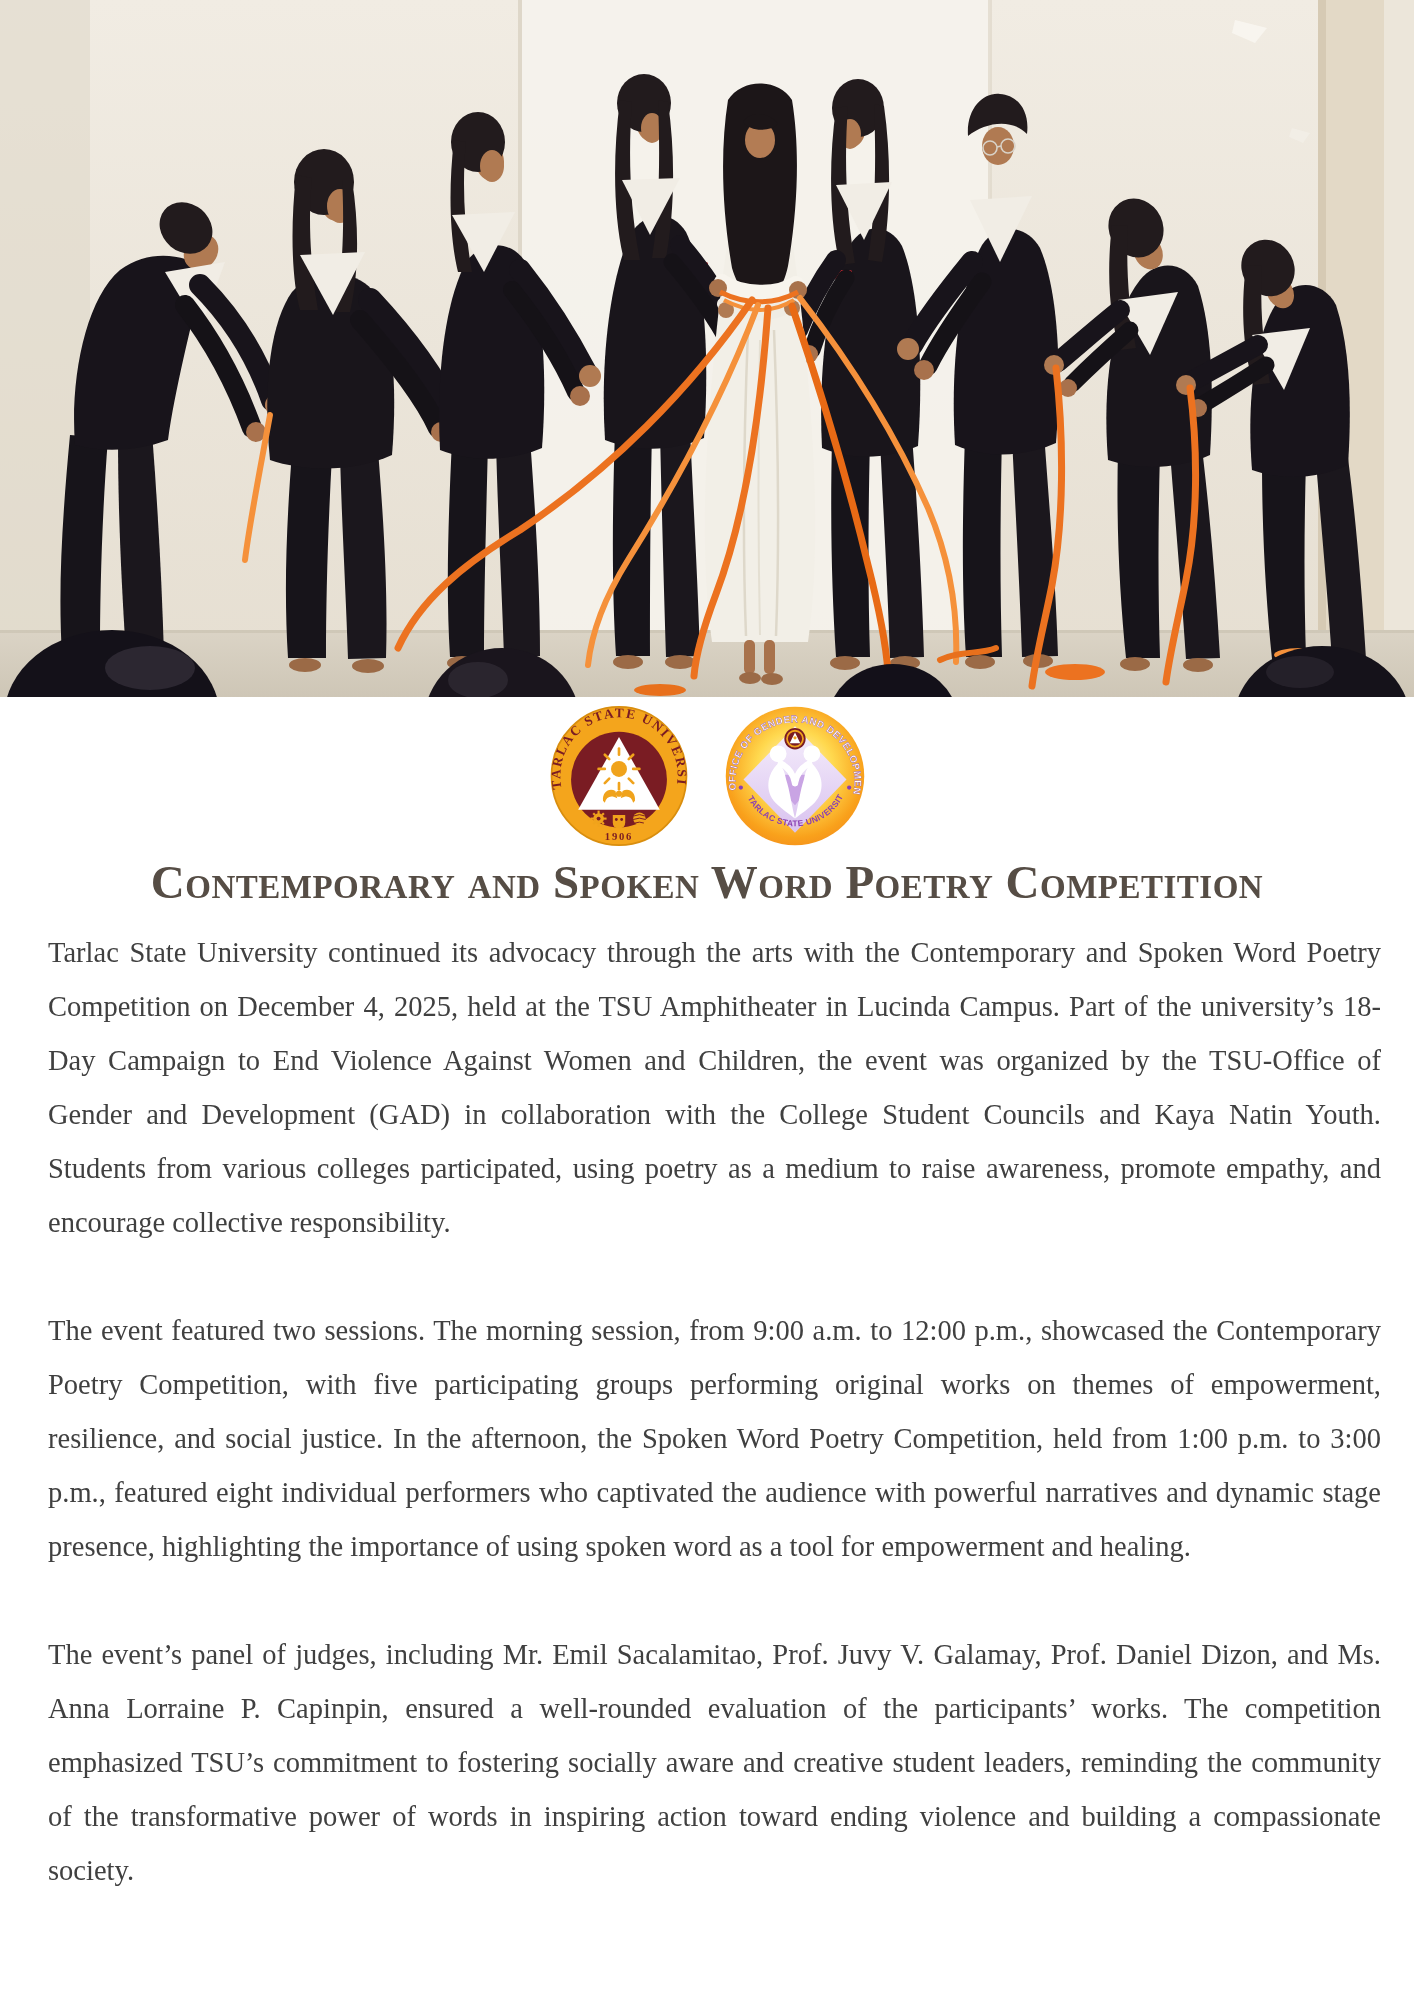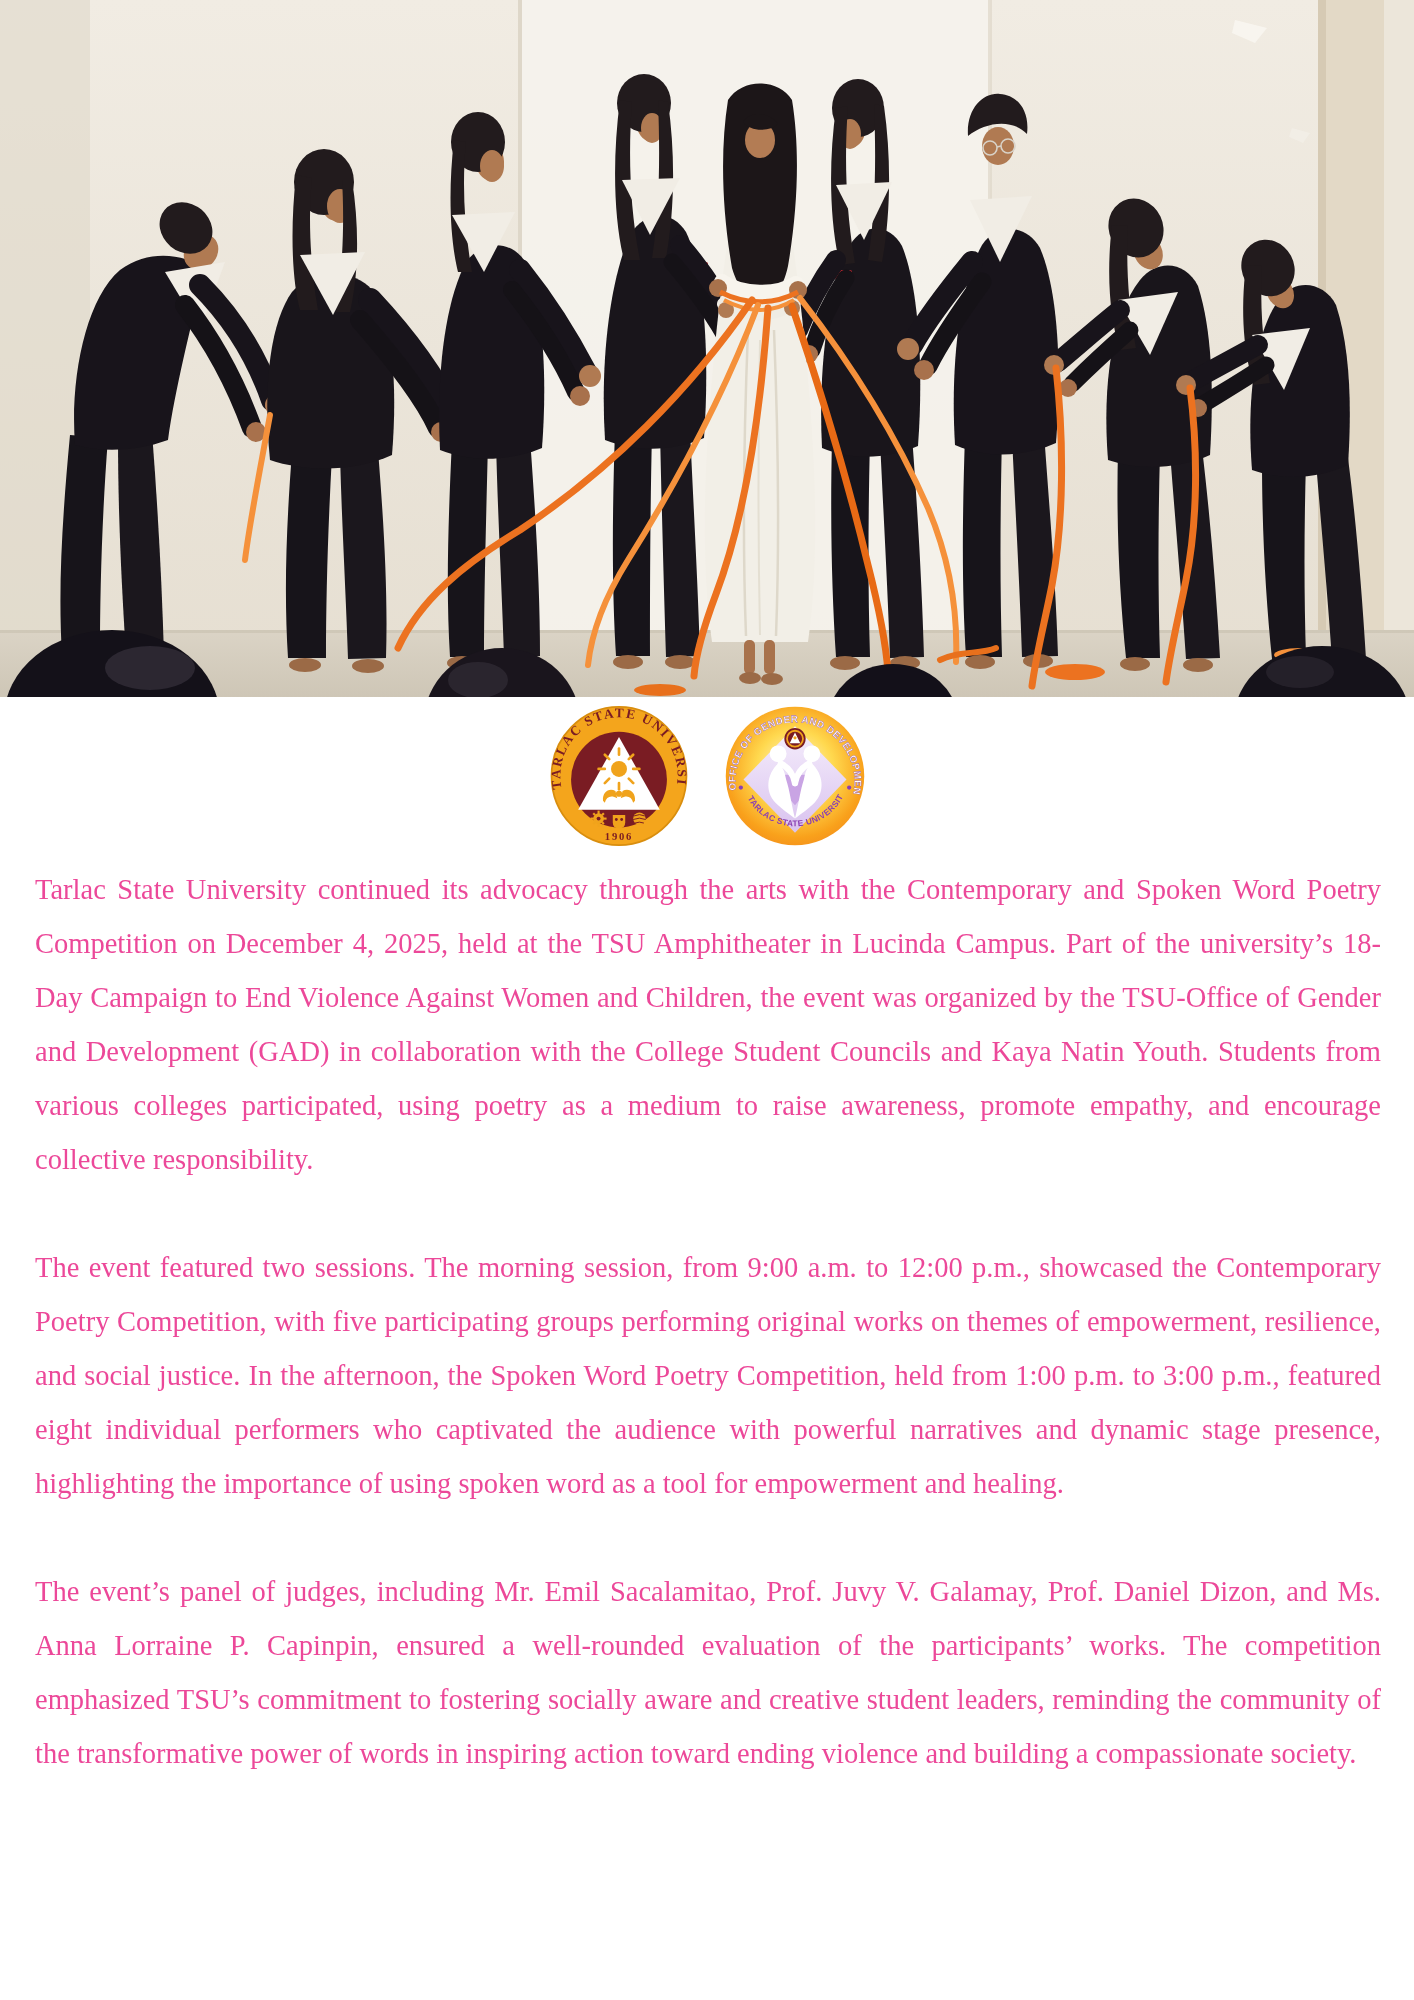--- a/index.html
+++ b/index.html
@@ -18,22 +18,22 @@
     font-family:"Liberation Serif",serif;
     font-variant:small-caps;
     font-weight:700;
     font-size:47px;
     line-height:1.25;
     letter-spacing:0.5px;
     color:#564d45;
   }
 
   .article{
-    margin:14px 33px 0 35px;
-    color:#ec4899;
+    margin:14px 33px 0 48px;
+    color:#404040;
   }
   .article p{
     margin:0 0 54px 0;
     font-size:28.5px;
     line-height:54px;
     text-align:justify;
   }
   .article p:last-child{margin-bottom:0;}
 </style>
 </head>
@@ -353,20 +353,21 @@
       </text>
       <path id="gadBottom" d="M 26,104 A 61,61 0 0 0 134,104" fill="none"></path>
       <text font-family="Liberation Sans, sans-serif" font-size="9.5" font-weight="bold" fill="#8a3fb3" letter-spacing="0.4">
         <textPath href="#gadBottom" startOffset="1">TARLAC STATE UNIVERSITY</textPath>
       </text>
       <circle cx="19" cy="93" r="2.4" fill="#8a3fb3"></circle>
       <circle cx="141" cy="93" r="2.4" fill="#8a3fb3"></circle>
     </svg>
   </div>
 
+  <h1 class="title">Contemporary and Spoken Word Poetry Competition</h1>
 
   <div class="article">
     <p>Tarlac State University continued its advocacy through the arts with the Contemporary and Spoken Word Poetry Competition on December 4, 2025, held at the TSU Amphitheater in Lucinda Campus. Part of the university’s 18-Day Campaign to End Violence Against Women and Children, the event was organized by the TSU-Office of Gender and Development (GAD) in collaboration with the College Student Councils and Kaya Natin Youth. Students from various colleges participated, using poetry as a medium to raise awareness, promote empathy, and encourage collective responsibility.</p>
     <p>The event featured two sessions. The morning session, from 9:00 a.m. to 12:00 p.m., showcased the Contemporary Poetry Competition, with five participating groups performing original works on themes of empowerment, resilience, and social justice. In the afternoon, the Spoken Word Poetry Competition, held from 1:00 p.m. to 3:00 p.m., featured eight individual performers who captivated the audience with powerful narratives and dynamic stage presence, highlighting the importance of using spoken word as a tool for empowerment and healing.</p>
     <p>The event’s panel of judges, including Mr. Emil Sacalamitao, Prof. Juvy V. Galamay, Prof. Daniel Dizon, and Ms. Anna Lorraine P. Capinpin, ensured a well-rounded evaluation of the participants’ works. The competition emphasized TSU’s commitment to fostering socially aware and creative student leaders, reminding the community of the transformative power of words in inspiring action toward ending violence and building a compassionate society.</p>
   </div>
 
 </div>
 
 </body></html>

